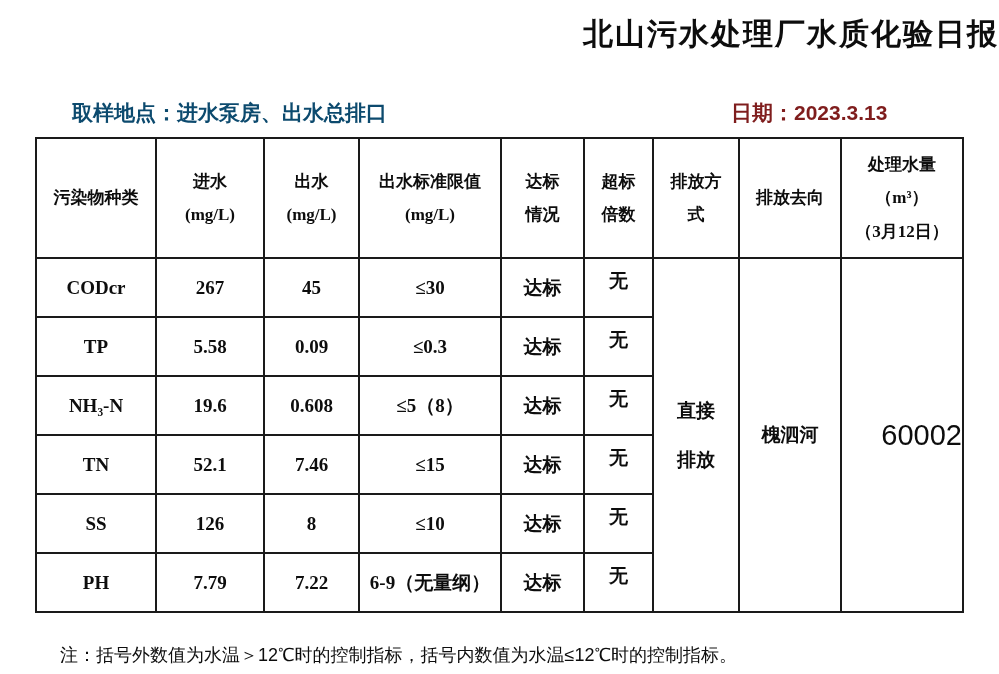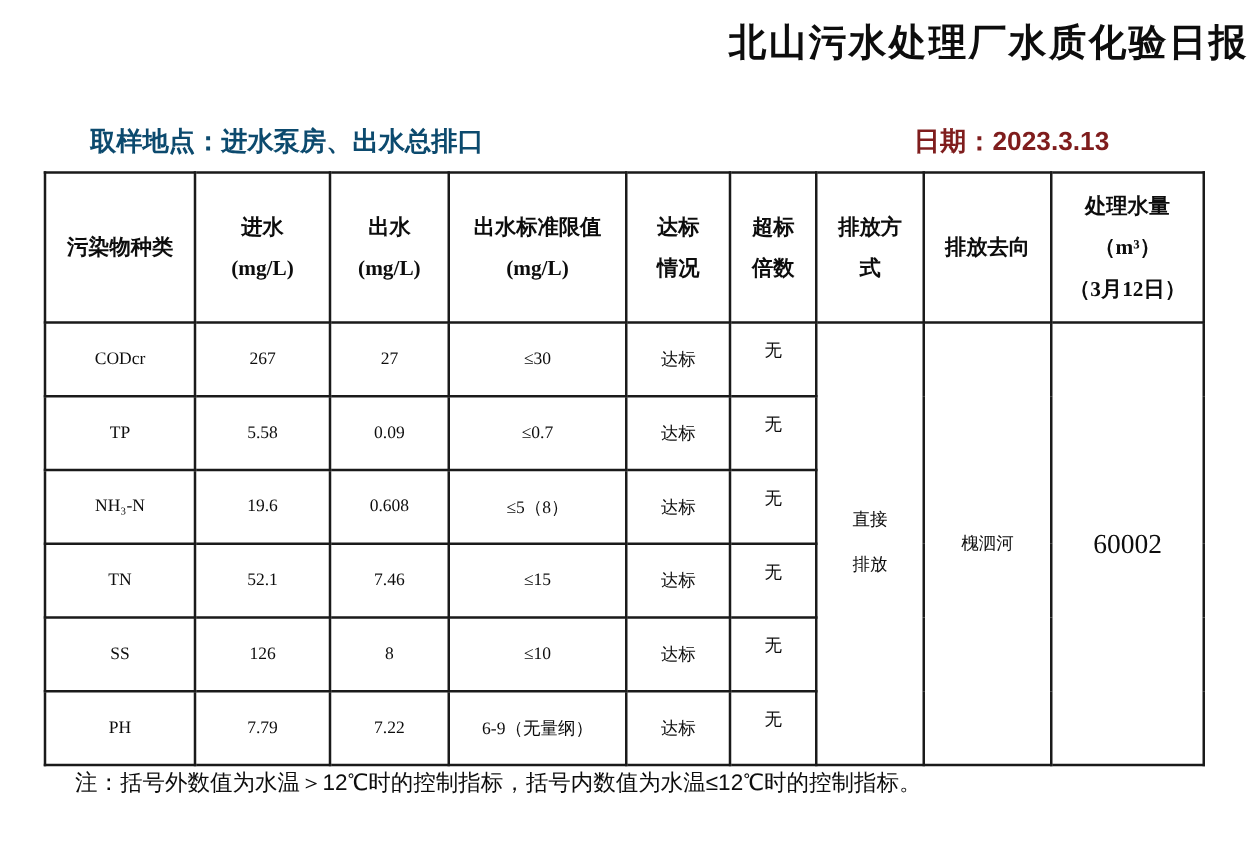--- a/index.html
+++ b/index.html
@@ -35,31 +35,32 @@
     text-align: center; vertical-align: middle;
     padding: 0;
   }
   .report-table thead tr { height: 120px; }
   .report-table tbody tr { height: 59px; }
   .report-table th {
     font-size: 17px; font-weight: bold;
     white-space: pre-line; line-height: 1.95;
   }
   .report-table td {
-    font-size: 14px; font-weight: normal;
+    font-size: 19px; font-weight: bold;
   }
   td.cell-exceed span { position: relative; top: -7px; display: inline-block; }
   td.cell-method { white-space: pre-line; line-height: 2.6; }
   td.cell-volume {
-    font-size: 22px; font-weight: normal;
-    font-family: Liberation Serif, serif;
+    font-size: 29px; font-weight: normal;
+    font-family: Liberation Sans, sans-serif;
+    text-align: right;
   }
 
   .footer-note {
-    position: absolute; top: 614px; left: 60px;
+    position: absolute; top: 643px; left: 60px;
     font-size: 18px; font-weight: normal; color: #0d0d0d;
   }
 </style>
 </head>
 <body>
 
 <div class="report-title">北山污水处理厂水质化验日报</div>
 
 <div class="meta-sampling">取样地点：进水泵房、出水总排口</div>
 <div class="meta-date">日期：2023.3.13</div>
@@ -94,34 +95,34 @@
       <th>排放去向</th>
       <th>处理水量
 （m³）
 （3月12日）</th>
     </tr>
   </thead>
   <tbody>
     <tr>
       <td>CODcr</td>
       <td>267</td>
-      <td>27</td>
+      <td>45</td>
       <td>≤30</td>
       <td>达标</td>
       <td class="cell-exceed"><span>无</span></td>
       <td class="cell-method" rowspan="6">直接
 排放</td>
       <td rowspan="6">槐泗河</td>
       <td class="cell-volume" rowspan="6">60002</td>
     </tr>
     <tr>
       <td>TP</td>
       <td>5.58</td>
       <td>0.09</td>
-      <td>≤0.7</td>
+      <td>≤0.3</td>
       <td>达标</td>
       <td class="cell-exceed"><span>无</span></td>
     </tr>
     <tr>
       <td>NH₃-N</td>
       <td>19.6</td>
       <td>0.608</td>
       <td>≤5（8）</td>
       <td>达标</td>
       <td class="cell-exceed"><span>无</span></td>

